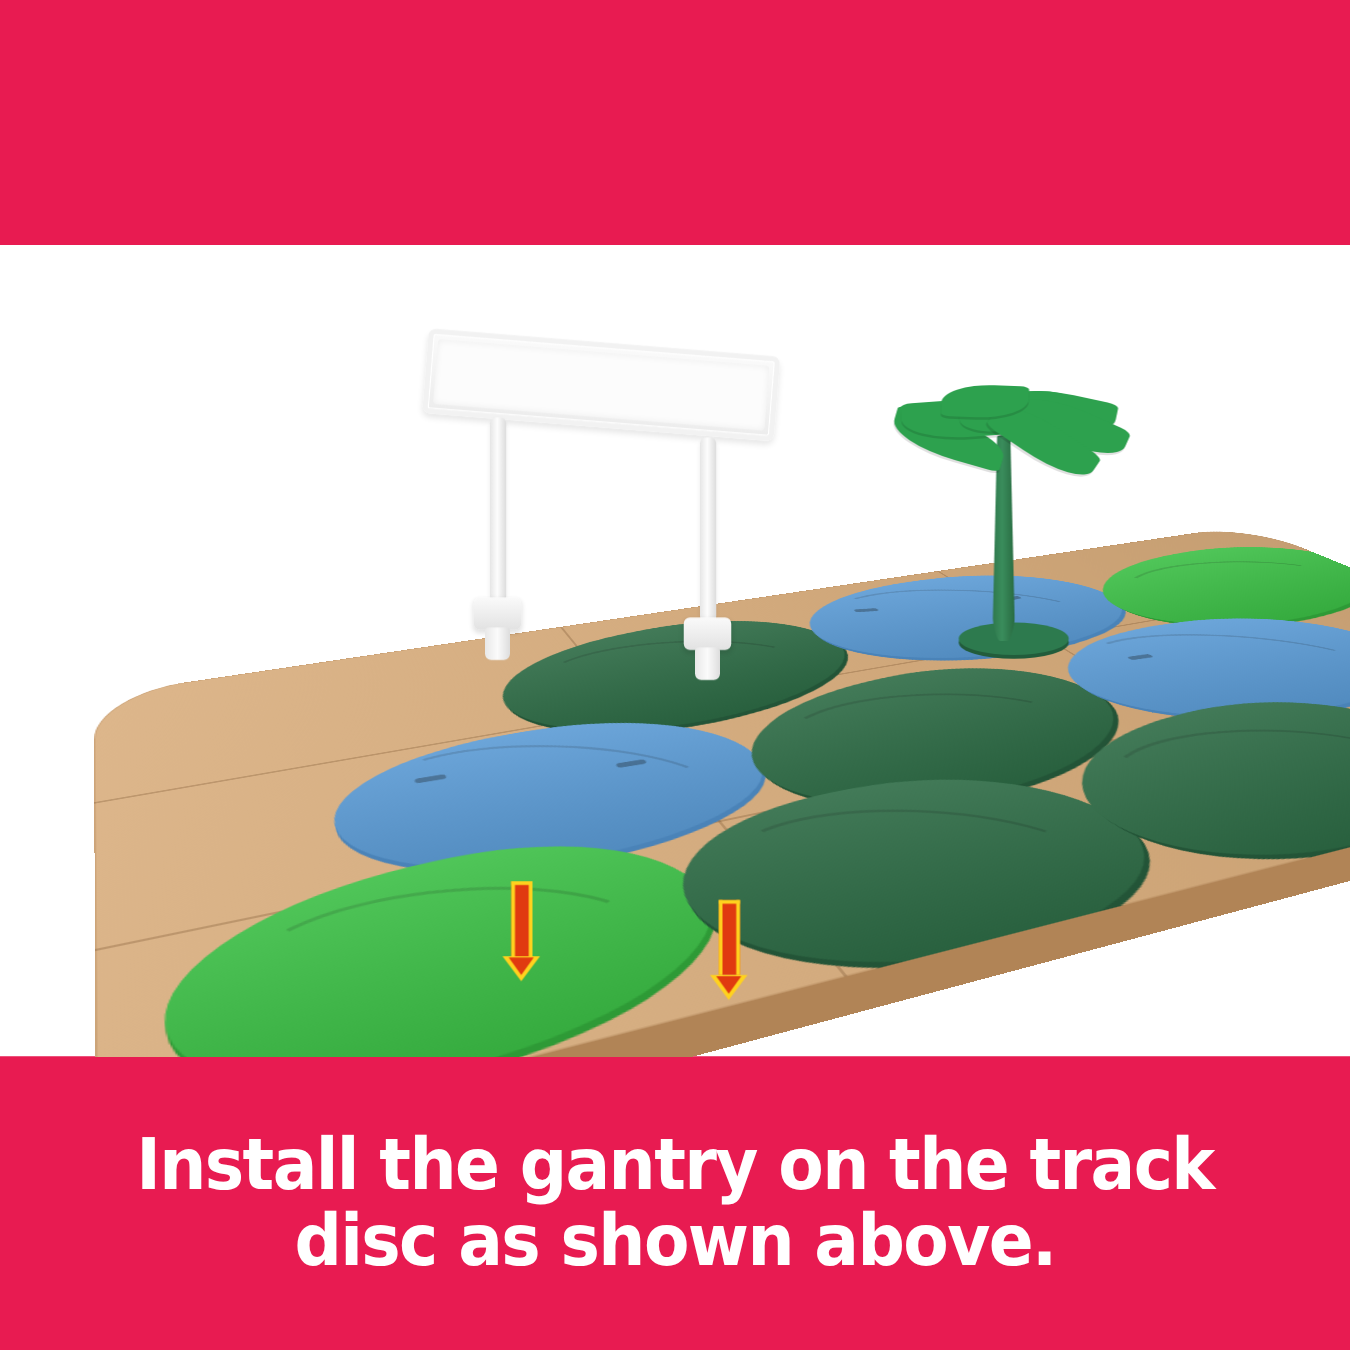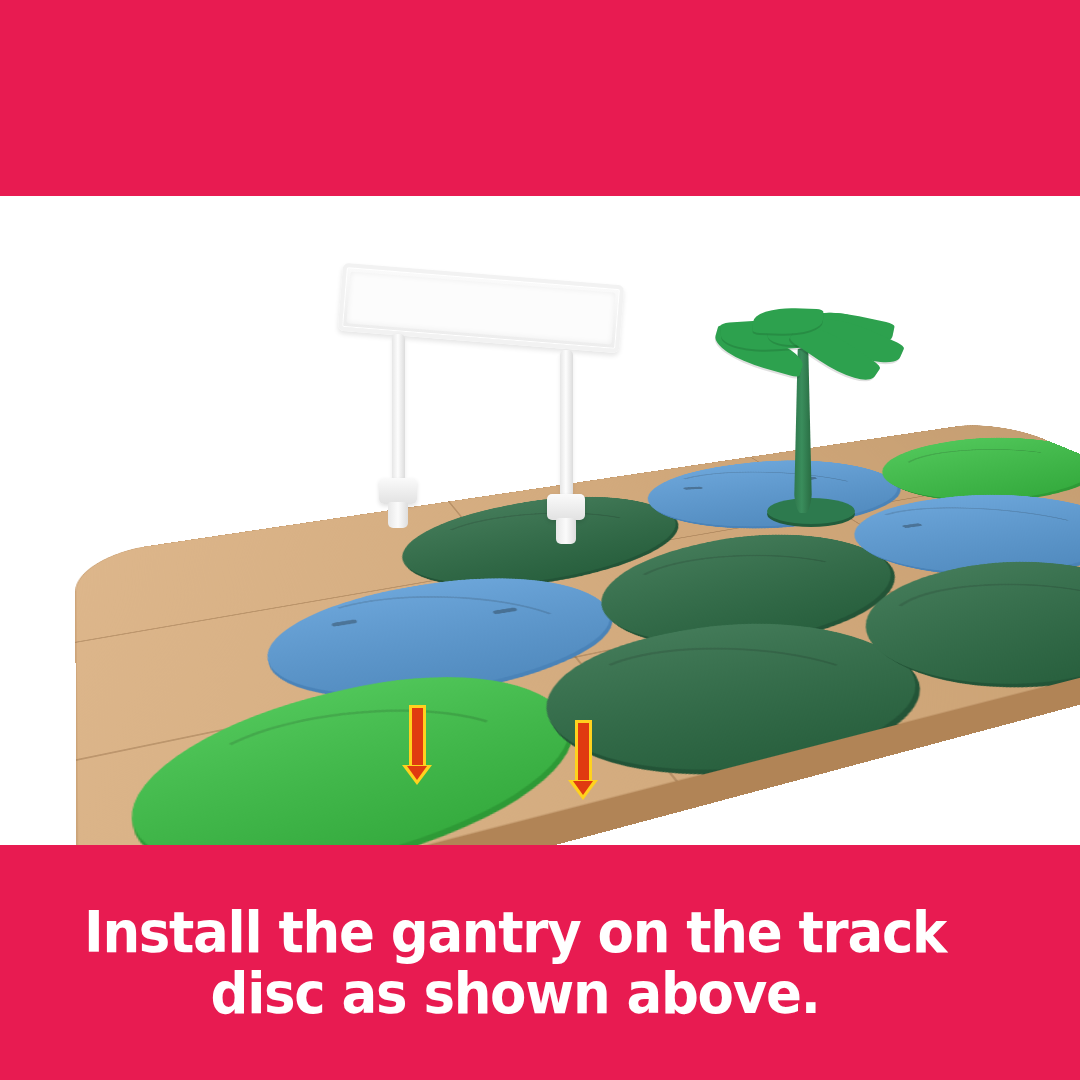--- a/index.html
+++ b/index.html
@@ -17,21 +17,21 @@
   }
 
   
   .banner {
     position:absolute; left:0; width:1080px;
     background:#E81B51;
   }
   #top-banner { top:0; height:196px; }
   #bottom-banner {
     top:845px; height:235px;
-    display:flex; align-items:center; justify-content:flex-start;
+    display:flex; align-items:center; justify-content:center;
   }
   #caption {
     color:#ffffff;
     font-family:"DejaVu Sans", sans-serif;
     font-weight:700;
     font-size:57px;
     line-height:1.06;
     letter-spacing:-1.4px;
     text-align:center;
     width:1030px;

